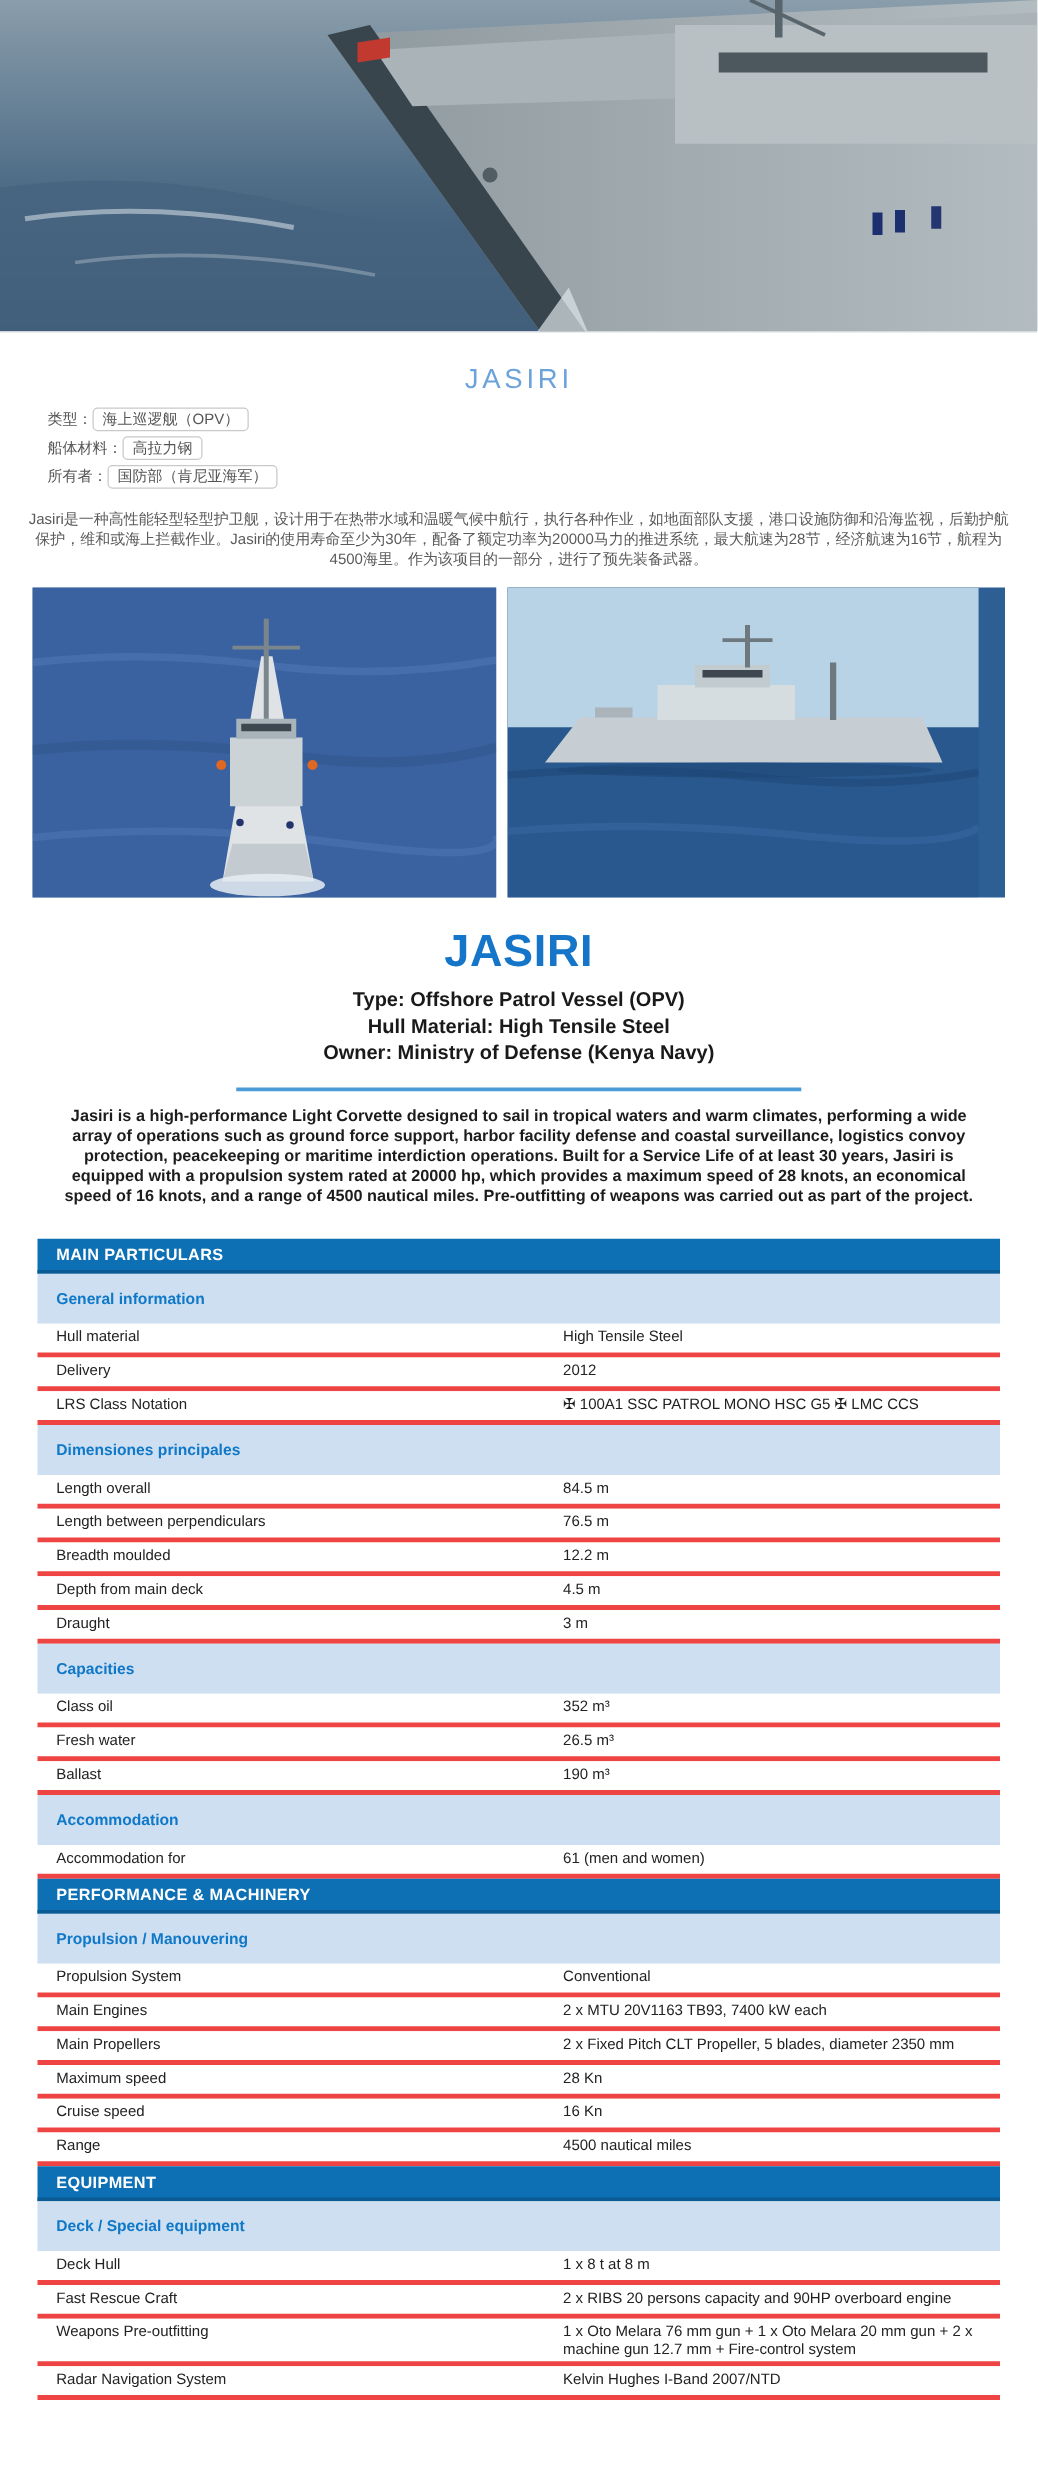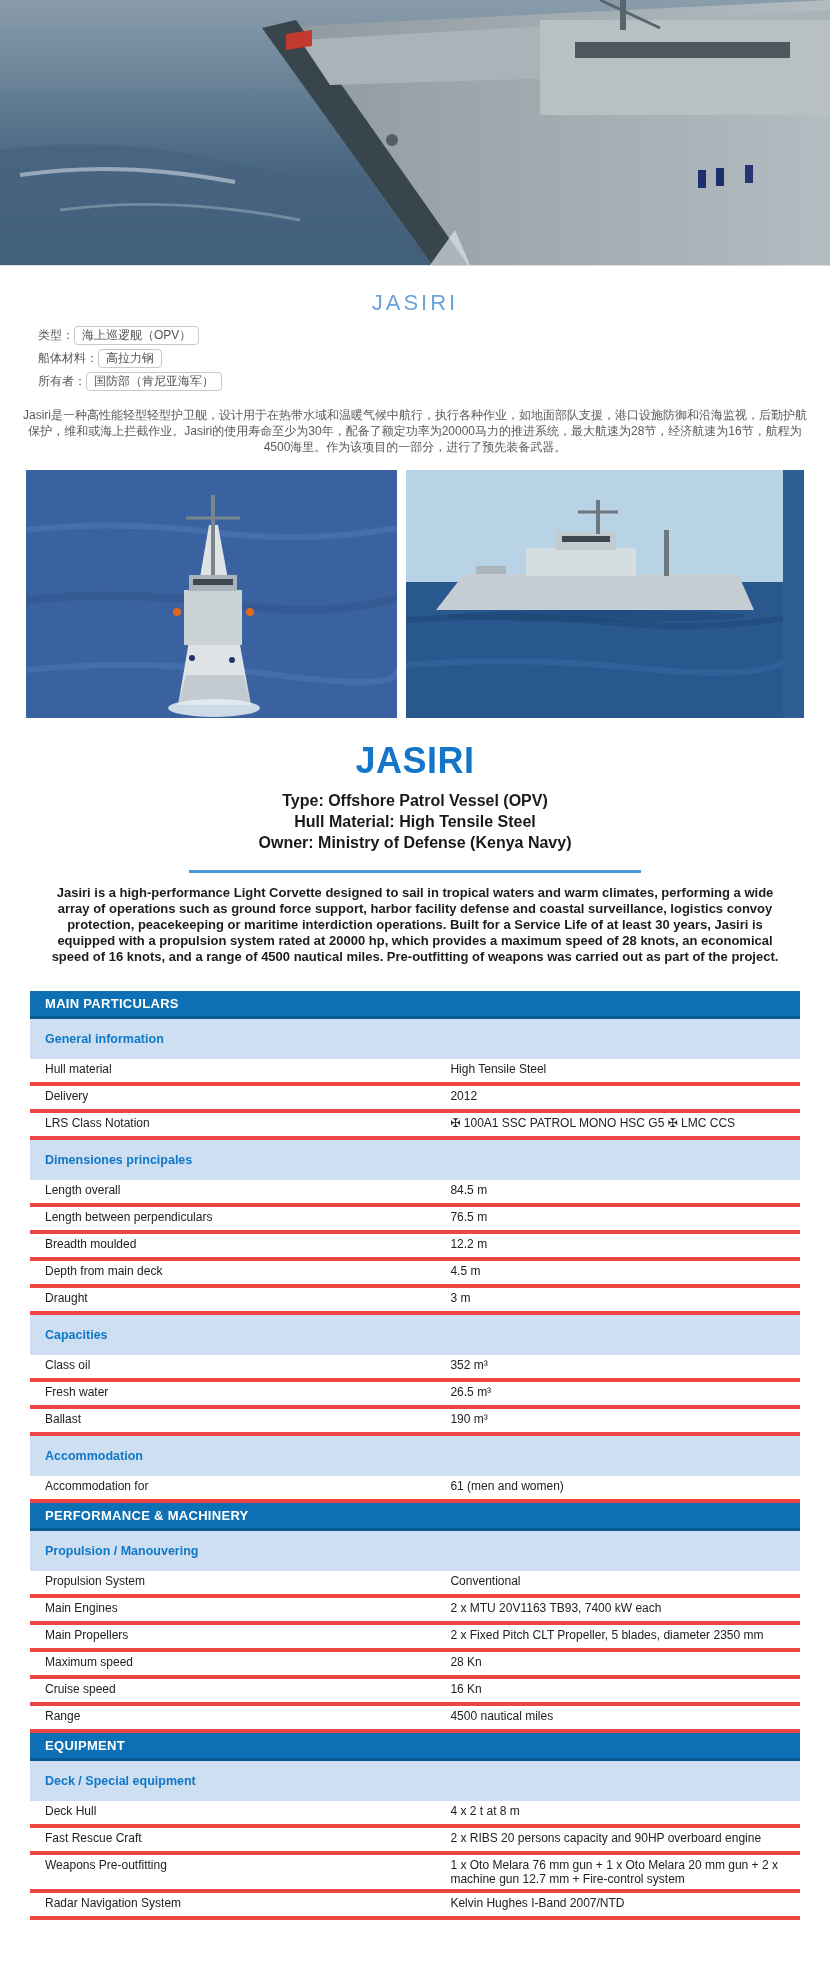--- a/index.html
+++ b/index.html
@@ -227,21 +227,21 @@
       <div class="cell value">4500 nautical miles</div>
     </div>
     <div class="t-header">
       <span>EQUIPMENT</span>
     </div>
     <div class="t-sub">
       <span>Deck / Special equipment</span>
     </div>
     <div class="t-row">
       <div class="cell label">Deck Hull</div>
-      <div class="cell value">4 x 2 t at 8 m</div>
+      <div class="cell value">1 x 8 t at 8 m</div>
     </div>
     <div class="t-row">
       <div class="cell label">Fast Rescue Craft</div>
       <div class="cell value">2 x RIBS 20 persons capacity and 90HP overboard engine</div>
     </div>
     <div class="t-row">
       <div class="cell label">Weapons Pre-outfitting</div>
       <div class="cell value">1 x Oto Melara 76 mm gun + 1 x Oto Melara  20 mm gun +  2 x machine gun 12.7 mm + Fire-control system</div>
     </div>
     <div class="t-row">

